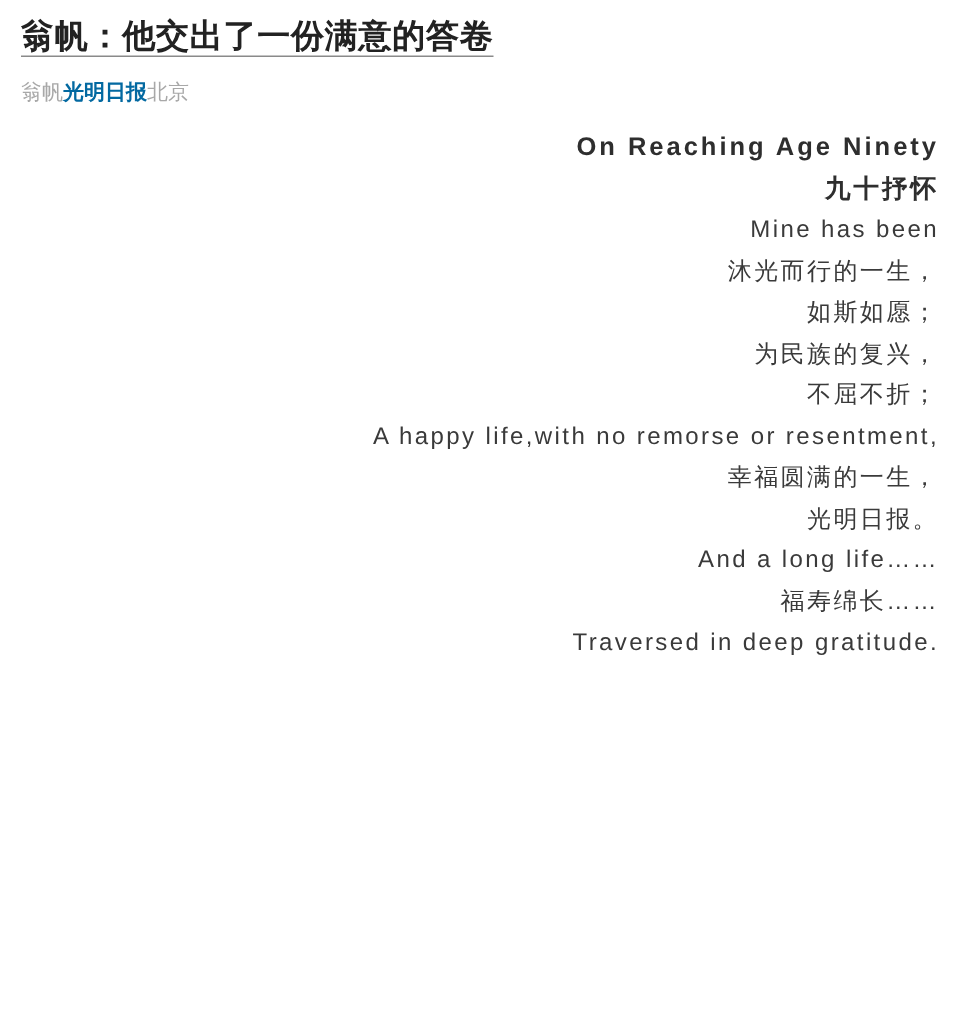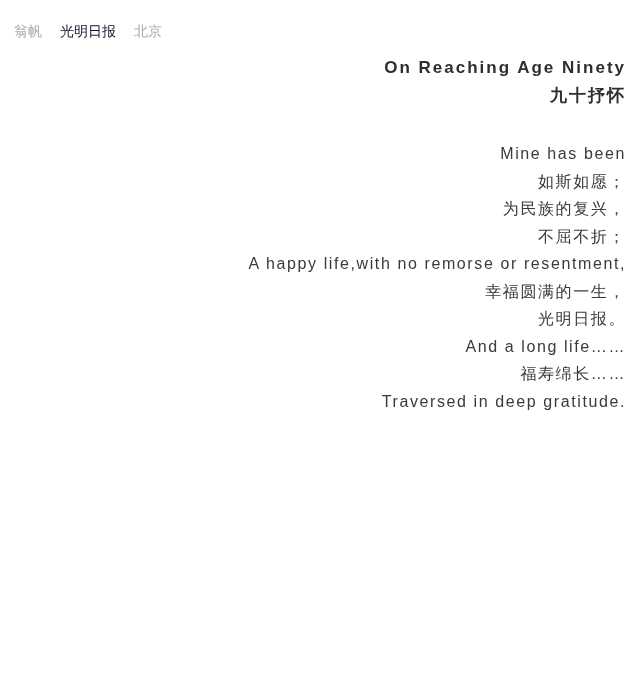--- a/index.html
+++ b/index.html
@@ -30,26 +30,26 @@
     text-decoration-thickness: 1px;
     text-underline-offset: 6px;
   }
   .byline {
     margin-top: 14px;
     font-size: 14px;
     color: #a8a8a8;
     line-height: 18px;
     display: flex;
     align-items: baseline;
-    gap: 18px;
+    gap: 0;
     white-space: nowrap;
   }
   .byline .account {
-    color: #0f172a;
-    font-weight: 400;
+    color: #0369a1;
+    font-weight: 700;
     cursor: pointer;
   }
   .body-paras { margin-top: 26px; }
   .para {
     font-size: 17px;
     color: #3a3a3a;
     line-height: 29px;
     letter-spacing: 0.4px;
     text-indent: 17px;
     margin: 0 0 17px 0;
@@ -59,47 +59,49 @@
     text-align: right;
     color: #3a3a3a;
   }
   .poem-title {
     font-size: 17px;
     font-weight: 700;
     letter-spacing: 2px;
     line-height: 28px;
     color: #2e2e2e;
   }
-  .poem-lines { margin-top: 30px; }
+  .poem-lines { }
   .poem-line {
     font-size: 16px;
     letter-spacing: 1.6px;
     line-height: 27.5px;
     color: #3a3a3a;
     white-space: nowrap;
   }
 </style>
 </head>
 <body>
 
 <div class="page">
 
+  <h1 class="title">翁帆：他交出了一份满意的答卷</h1>
 
   <div class="byline">
     <span>翁帆</span>
     <span class="account">光明日报</span>
     <span>北京</span>
   </div>
 
 
   <div class="poem">
     <div class="poem-title">On Reaching Age Ninety</div>
     <div class="poem-title">九十抒怀</div>
     <div class="poem-lines">
         <div class="poem-line">Mine has been</div>
+        <div class="poem-line">沐光而行的一生，</div>
         <div class="poem-line">如斯如愿；</div>
         <div class="poem-line">为民族的复兴，</div>
         <div class="poem-line">不屈不折；</div>
         <div class="poem-line">A happy life,with no remorse or resentment,</div>
         <div class="poem-line">幸福圆满的一生，</div>
         <div class="poem-line">光明日报。</div>
         <div class="poem-line">And a long life……</div>
         <div class="poem-line">福寿绵长……</div>
         <div class="poem-line">Traversed in deep gratitude.</div>
       </div>

